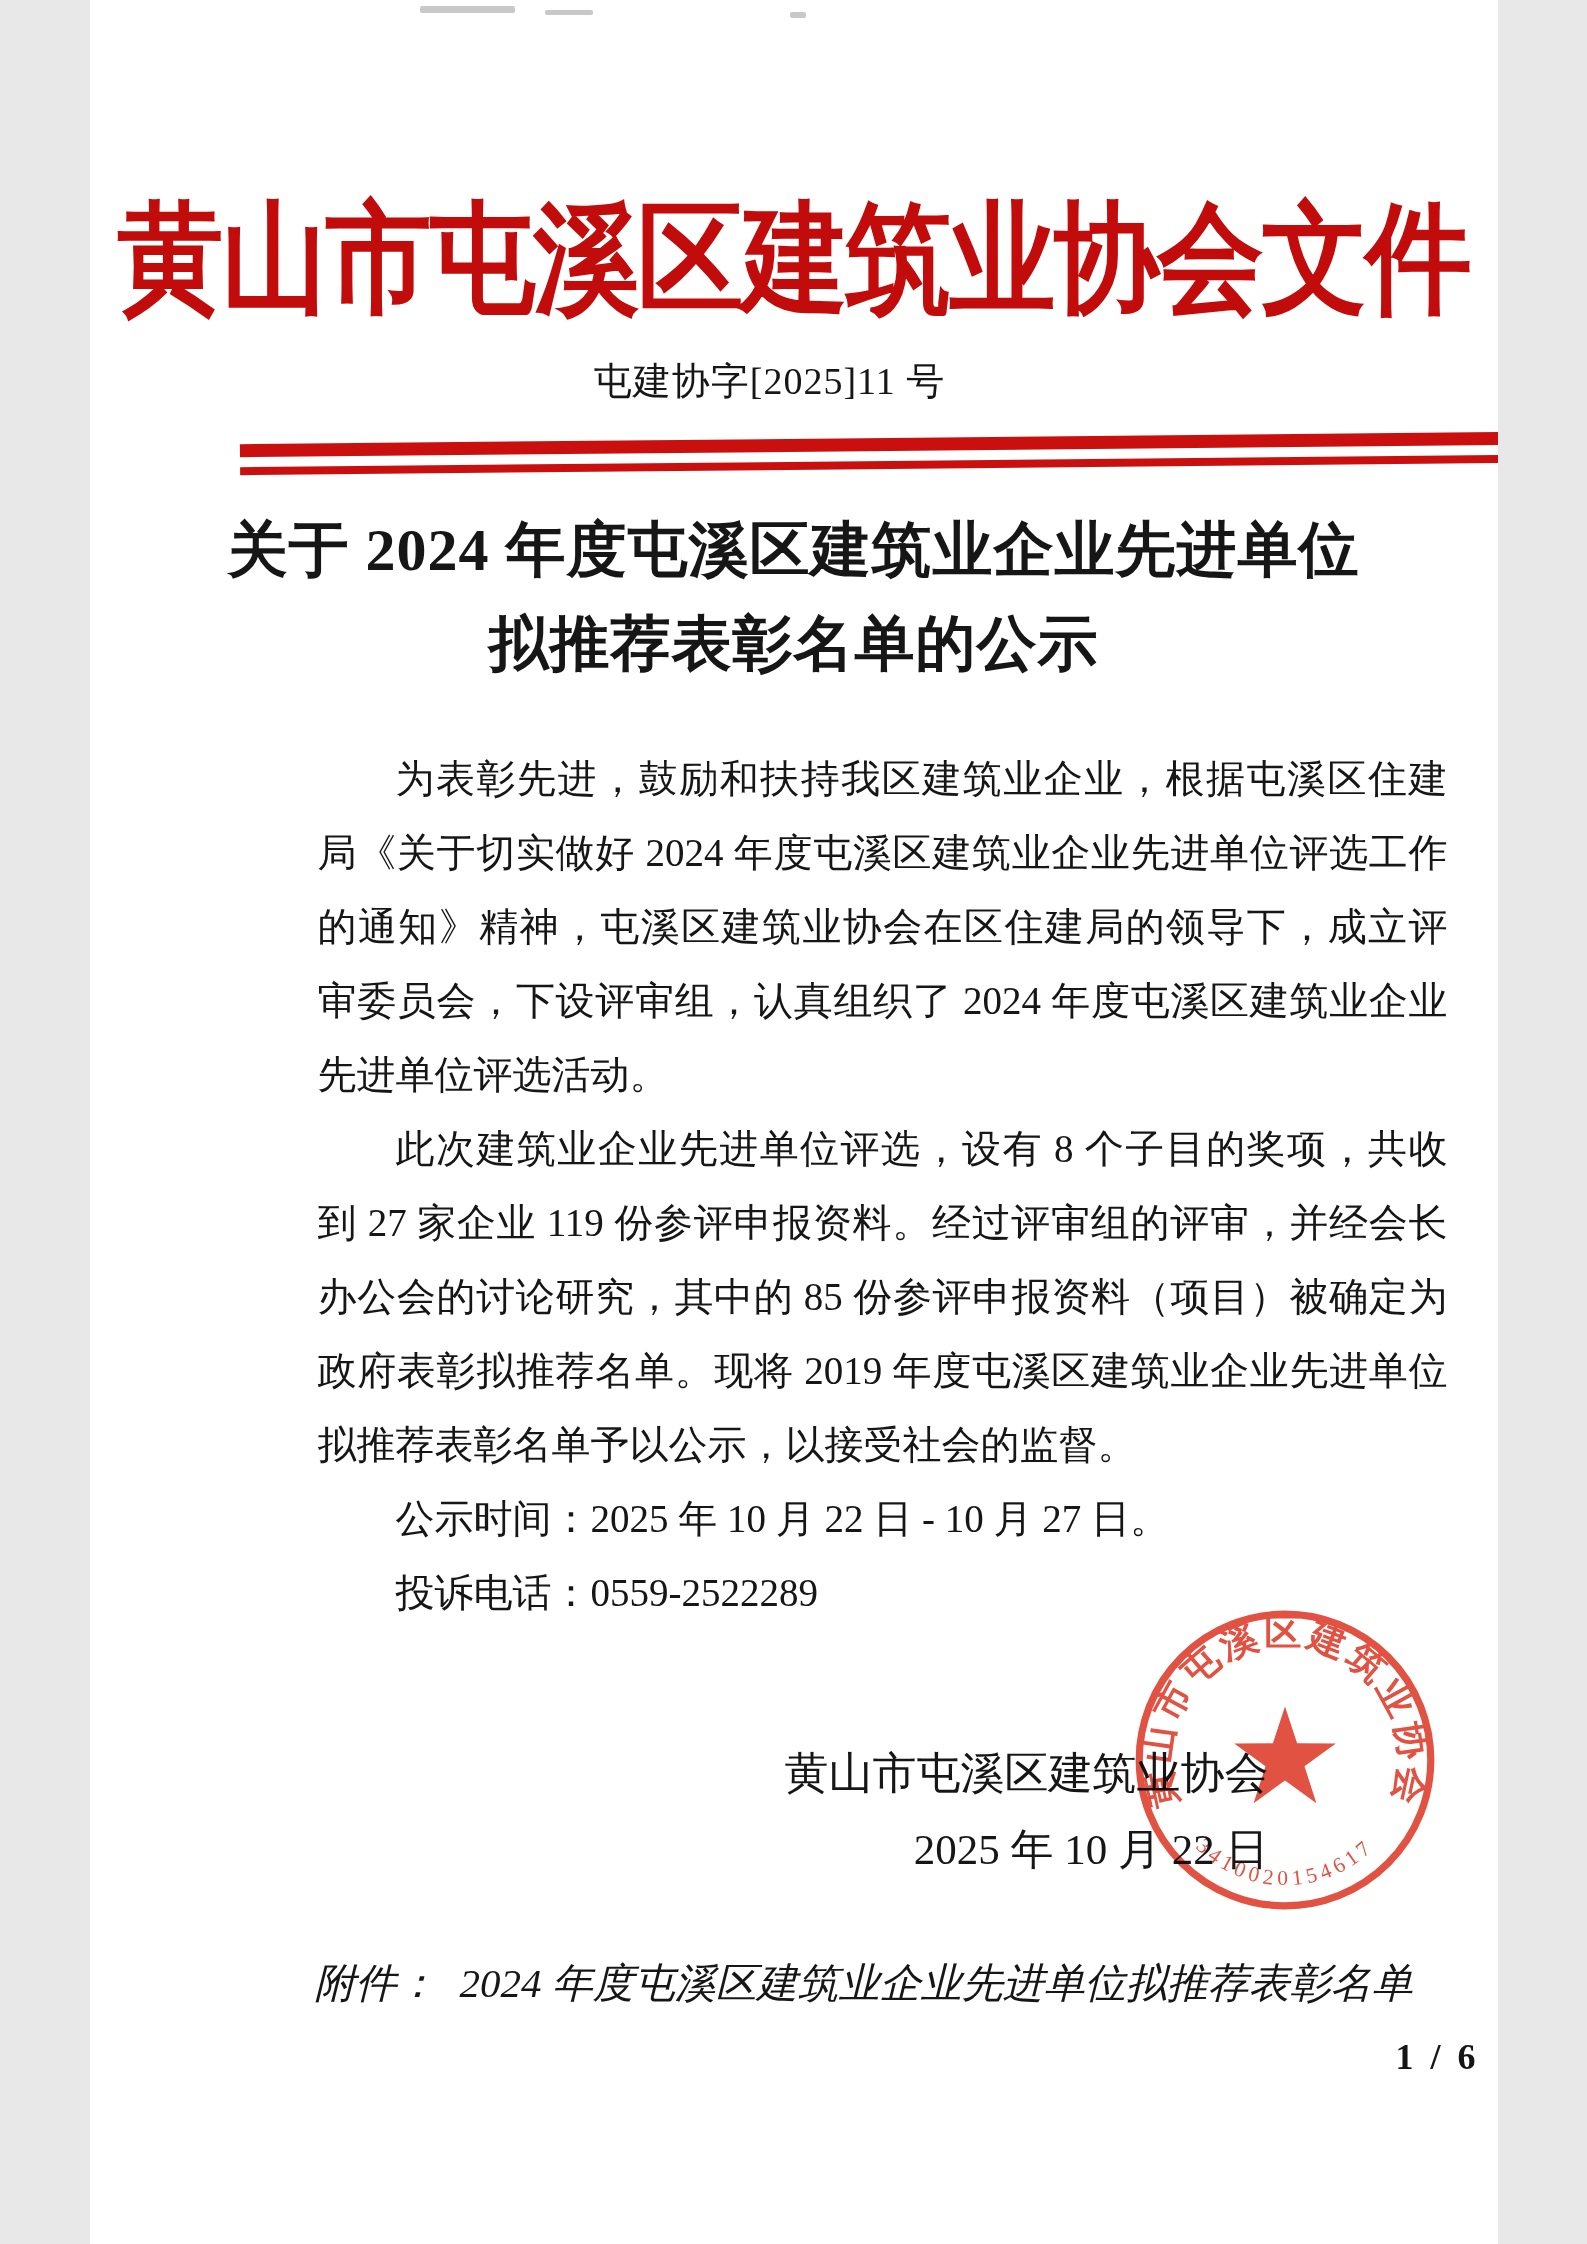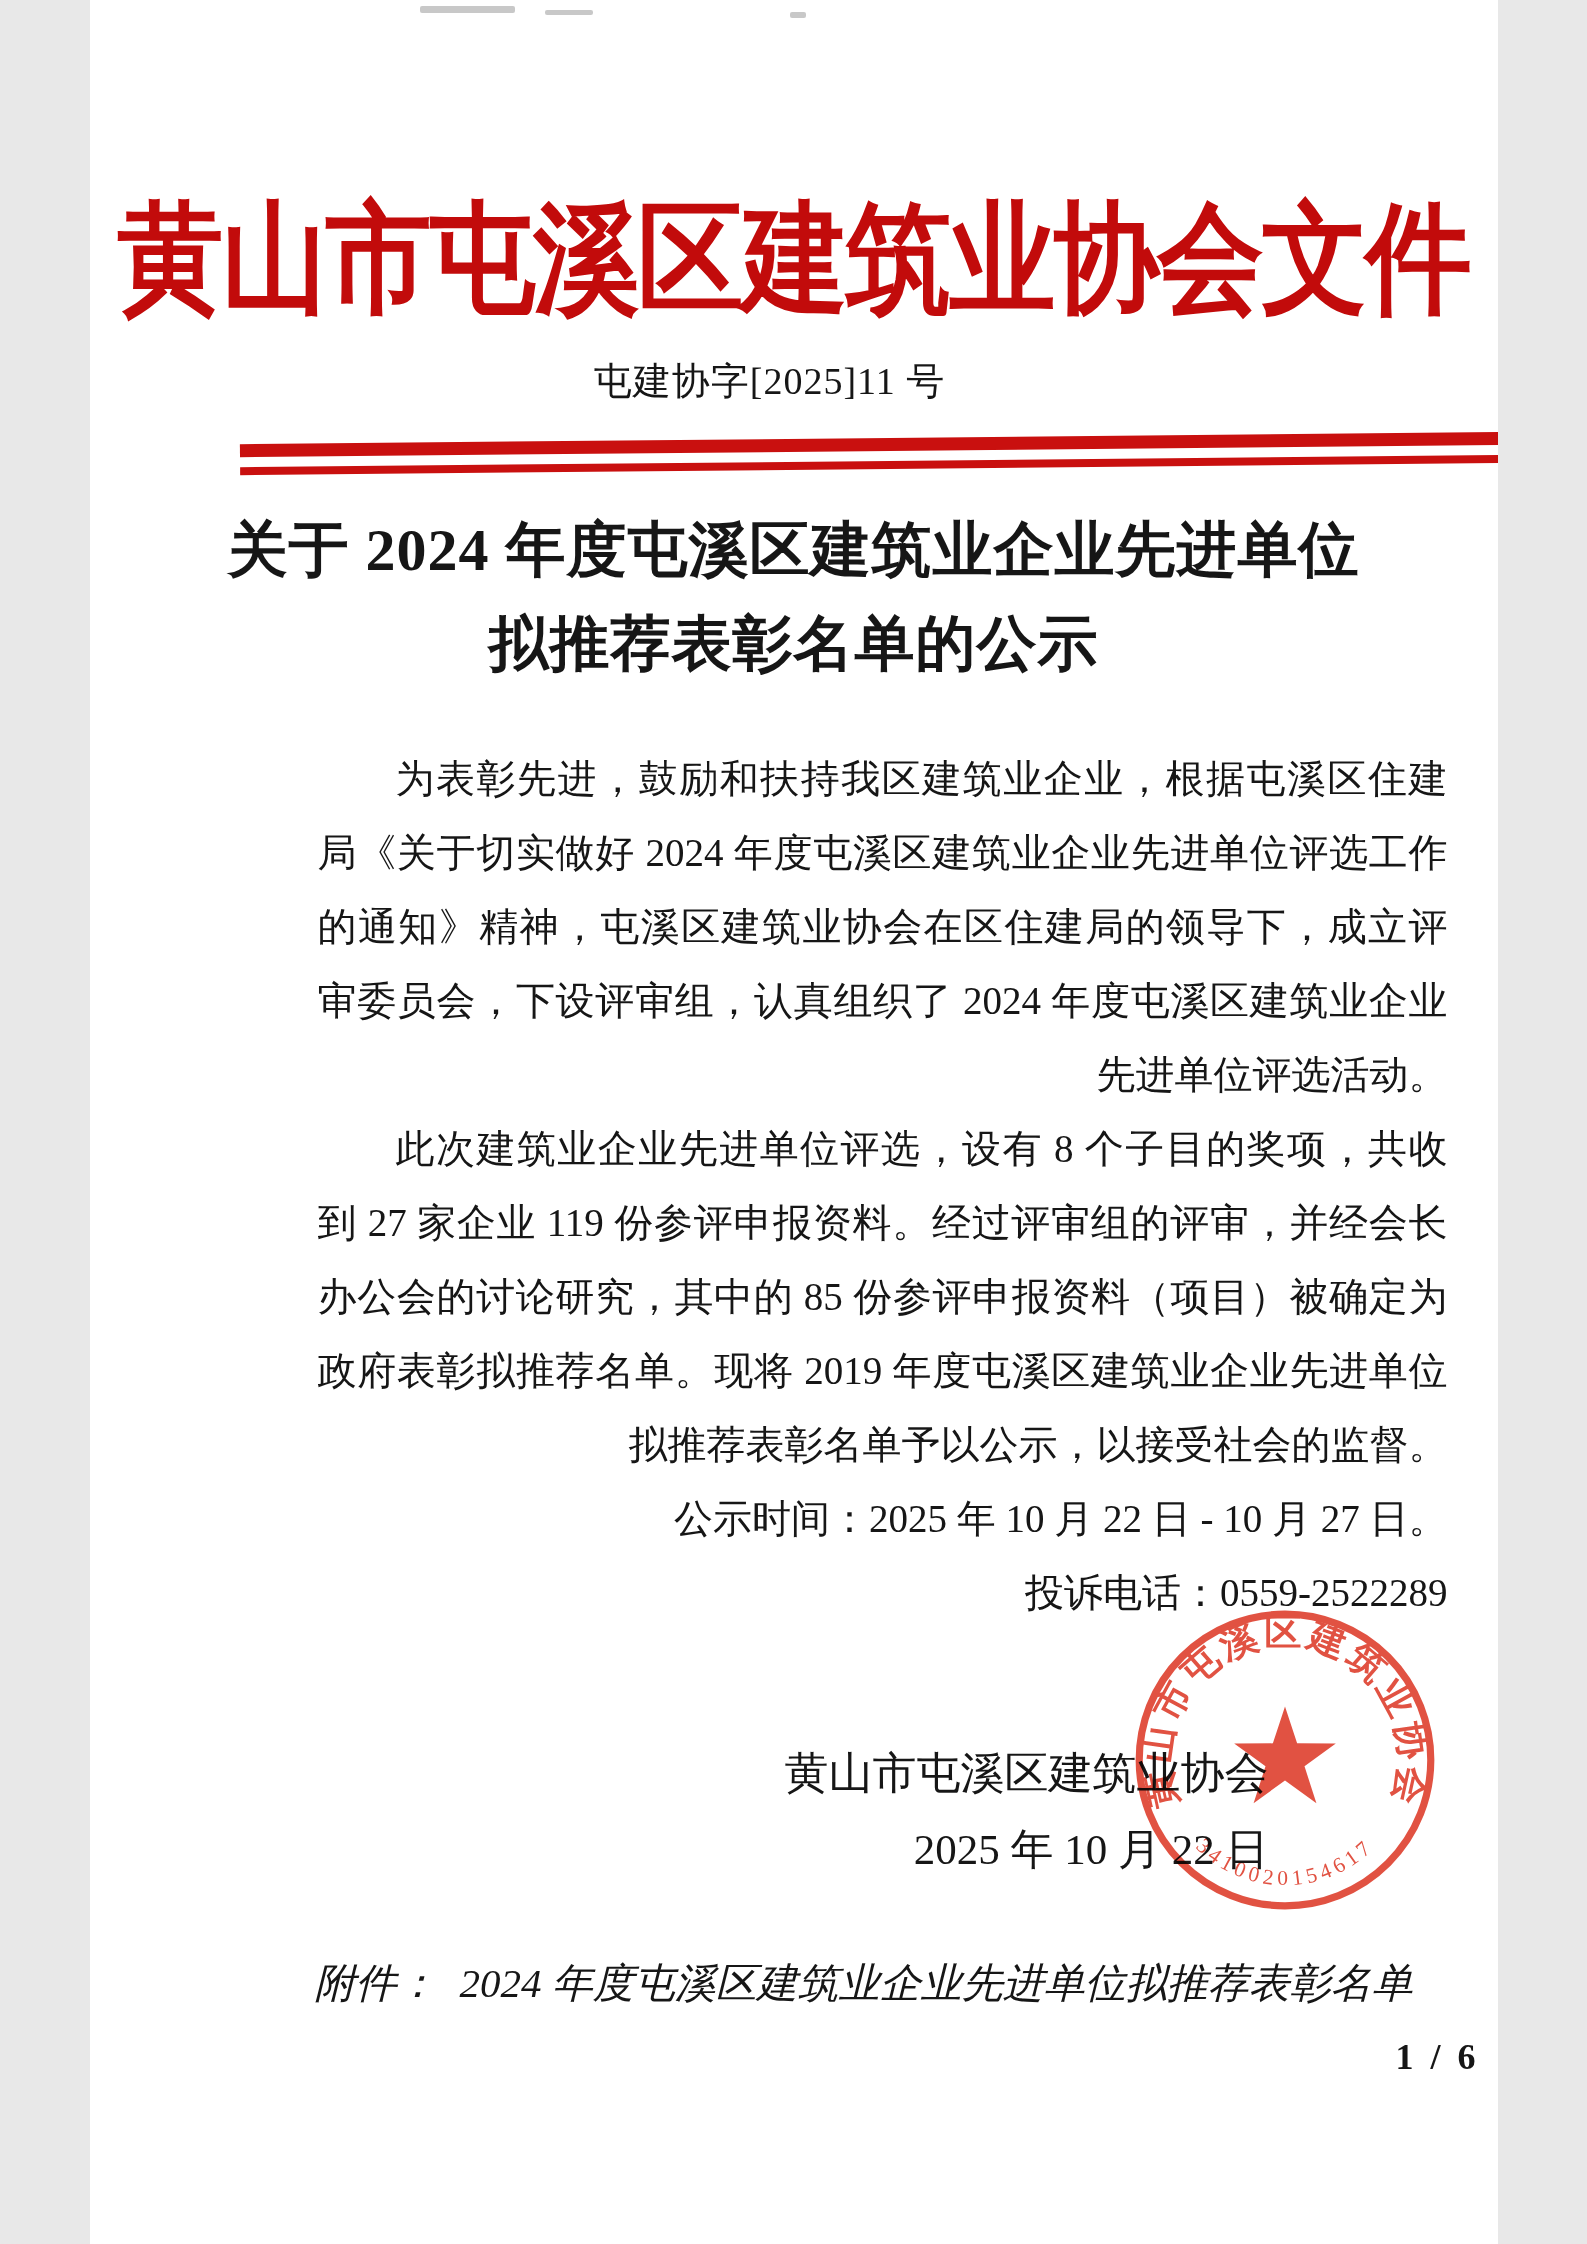--- a/index.html
+++ b/index.html
@@ -44,21 +44,21 @@
   .rule2{height:8px;background:#c9100f;}
 
   
   .doc-title{position:absolute;left:0;right:0;text-align:center;
     font-size:60px;font-weight:bold;letter-spacing:1px;white-space:nowrap;}
   .doc-title.l1{top:510px;}
   .doc-title.l2{top:604px;}
 
   
   .body-block{position:absolute;left:228px;top:742px;width:1130px;}
-  .bl{height:74px;line-height:74px;font-size:39px;white-space:nowrap;text-align:right;}
+  .bl{height:74px;line-height:74px;font-size:39px;white-space:nowrap;}
   .bl.fill{white-space:normal;text-align:justify;text-align-last:justify;height:74px;overflow:hidden;}
   .bl.indent{text-indent:78px;}
 
   
   .sig{position:absolute;right:229px;top:1736px;text-align:right;}
   .sig .org{font-size:44px;line-height:76px;white-space:nowrap;}
   .sig .date{font-size:43px;line-height:76px;white-space:nowrap;}
 
   
   .seal{position:absolute;left:1041px;top:1606px;width:308px;height:308px;

